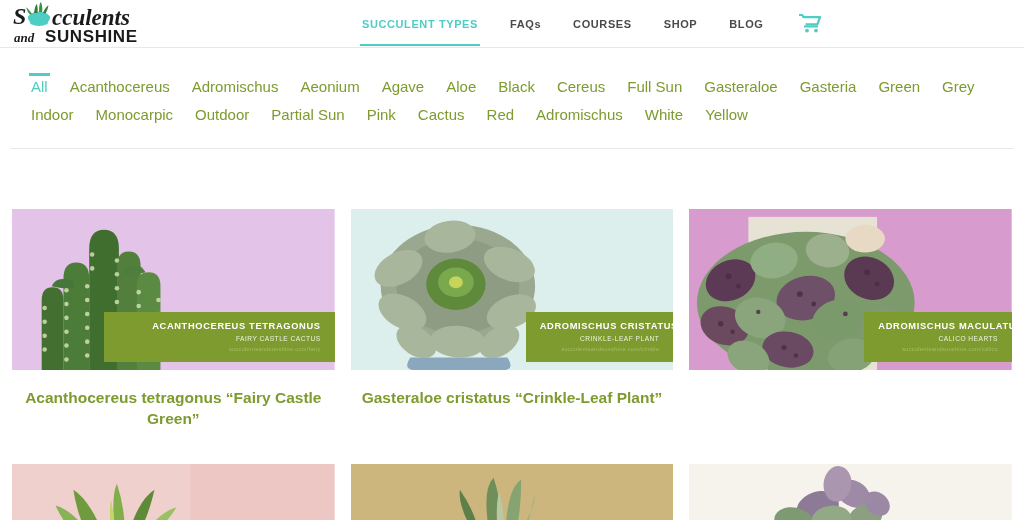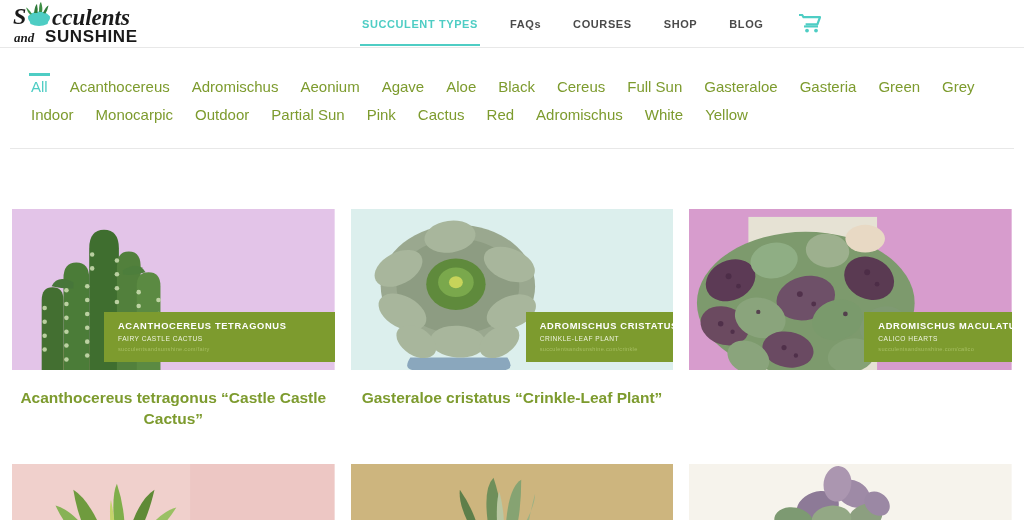--- a/index.html
+++ b/index.html
@@ -86,21 +86,21 @@
     width: 100%;
     height: 163px;
     overflow: hidden;
   }
   .thumb .plantart { position: absolute; inset: 0; }
   .overlay {
     position: absolute;
     bottom: 10px;
     background: #7d9b2e;
     padding: 9px 14px 10px 14px;
-    text-align: left;
+    text-align: right;
   }
   .overlay.left  { left: 92px; right: 0; }
   .overlay.right { right: 0; left: 175px; }
   .ov-title {
     color: #ffffff;
     font-size: 9.3px;
     font-weight: bold;
     letter-spacing: .65px;
     line-height: 1.2;
     white-space: nowrap;
@@ -253,21 +253,21 @@
               <circle cx="148" cy="134" r="2.3"></circle>
           </g>
         </g>
       </svg>
       <div class="overlay left">
         <div class="ov-title">ACANTHOCEREUS TETRAGONUS</div>
         <div class="ov-sub">FAIRY CASTLE CACTUS</div>
         <div class="ov-url">succulentsandsunshine.com/fairy</div>
       </div>
     </div>
-    <div class="card-title">Acanthocereus tetragonus “Castle Castle Cactus”</div>
+    <div class="card-title">Acanthocereus tetragonus “Fairy Castle Green”</div>
   </div>
 
   <div class="card">
     <div class="thumb">
       <svg class="plantart" viewBox="0 0 326 163" preserveAspectRatio="none">
         <rect width="326" height="163" fill="#dcefed"></rect>
         <g>
           <path d="M60 150 q-8 12 4 13 h90 q12 -1 4 -13 z" fill="#8aa7bd"></path>
           <g>
             <ellipse cx="108" cy="78" rx="78" ry="62" fill="#9aa88f"></ellipse>

